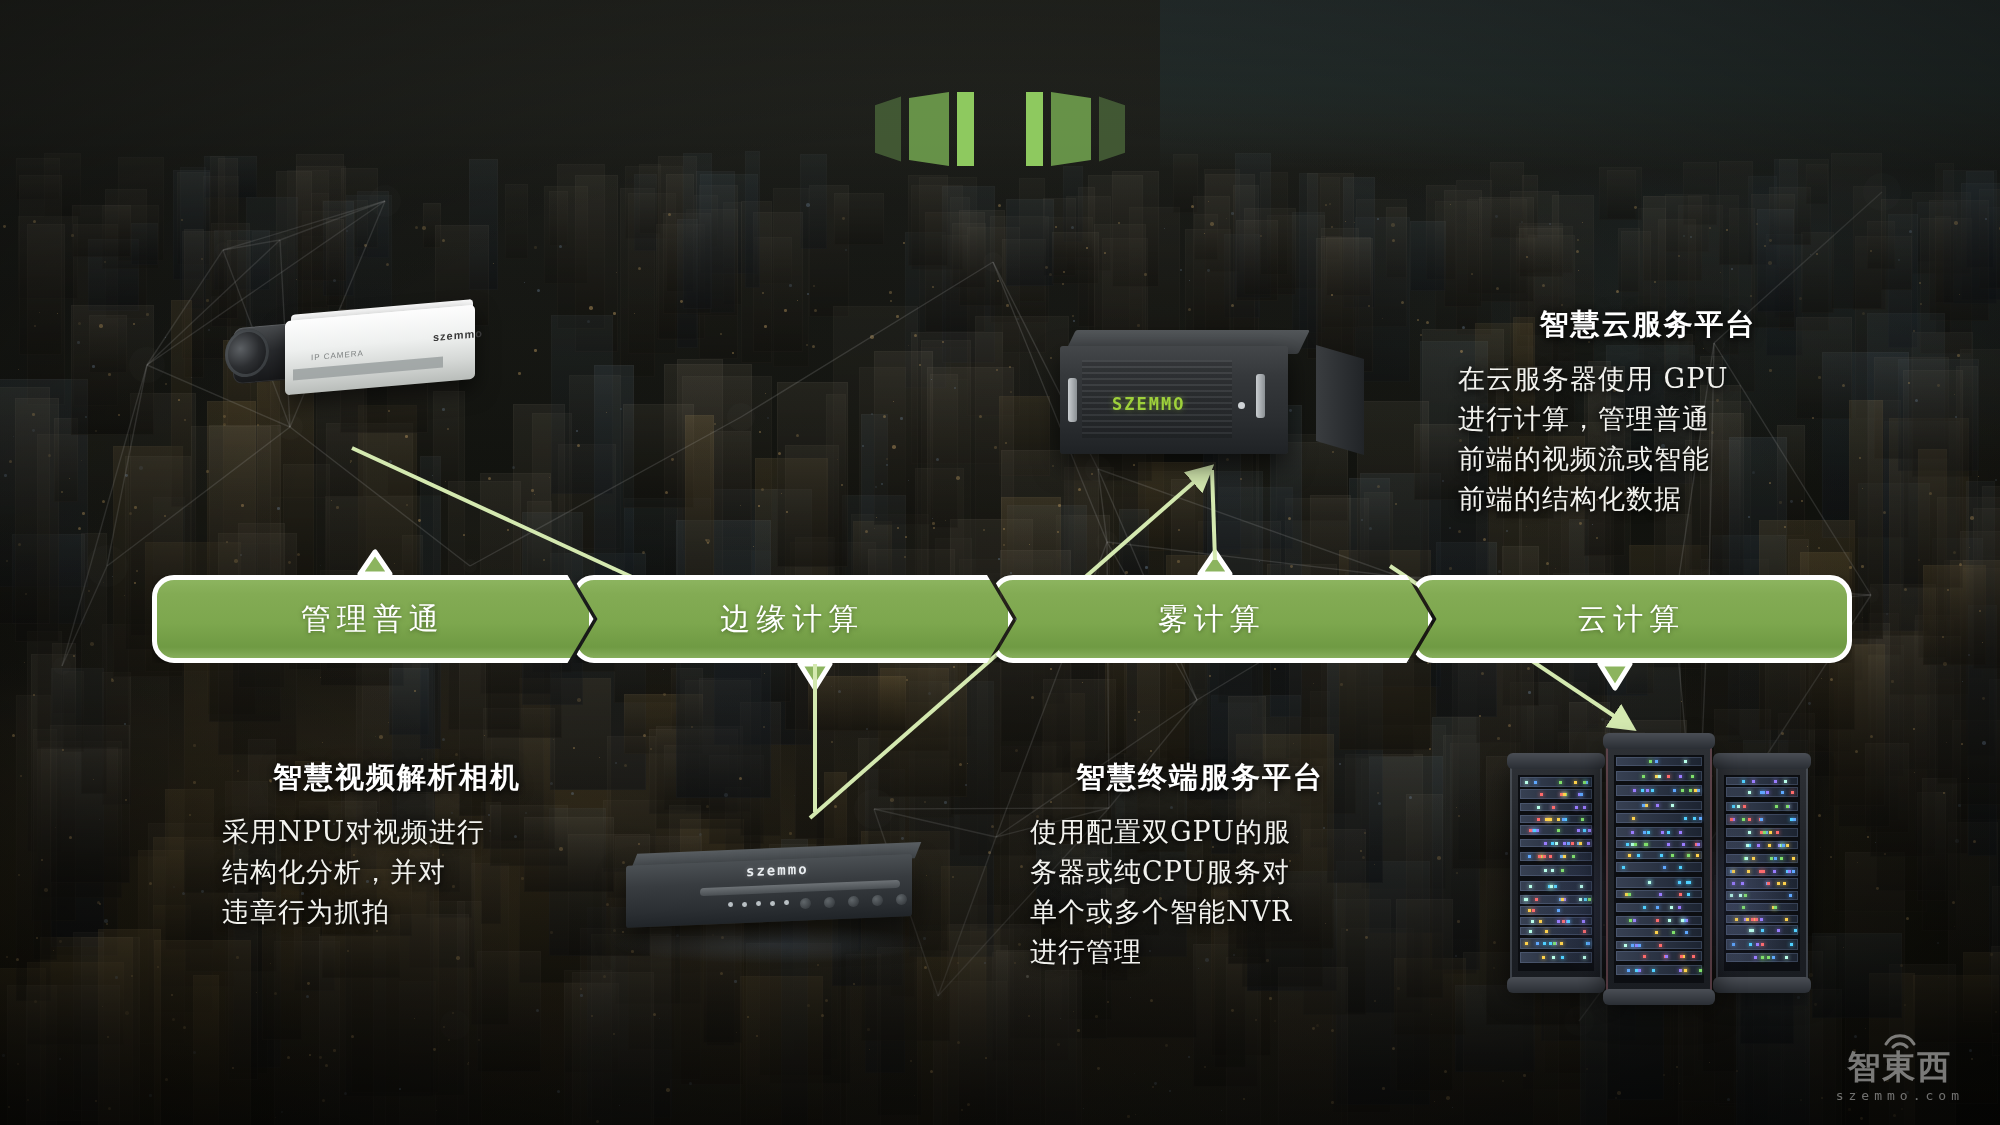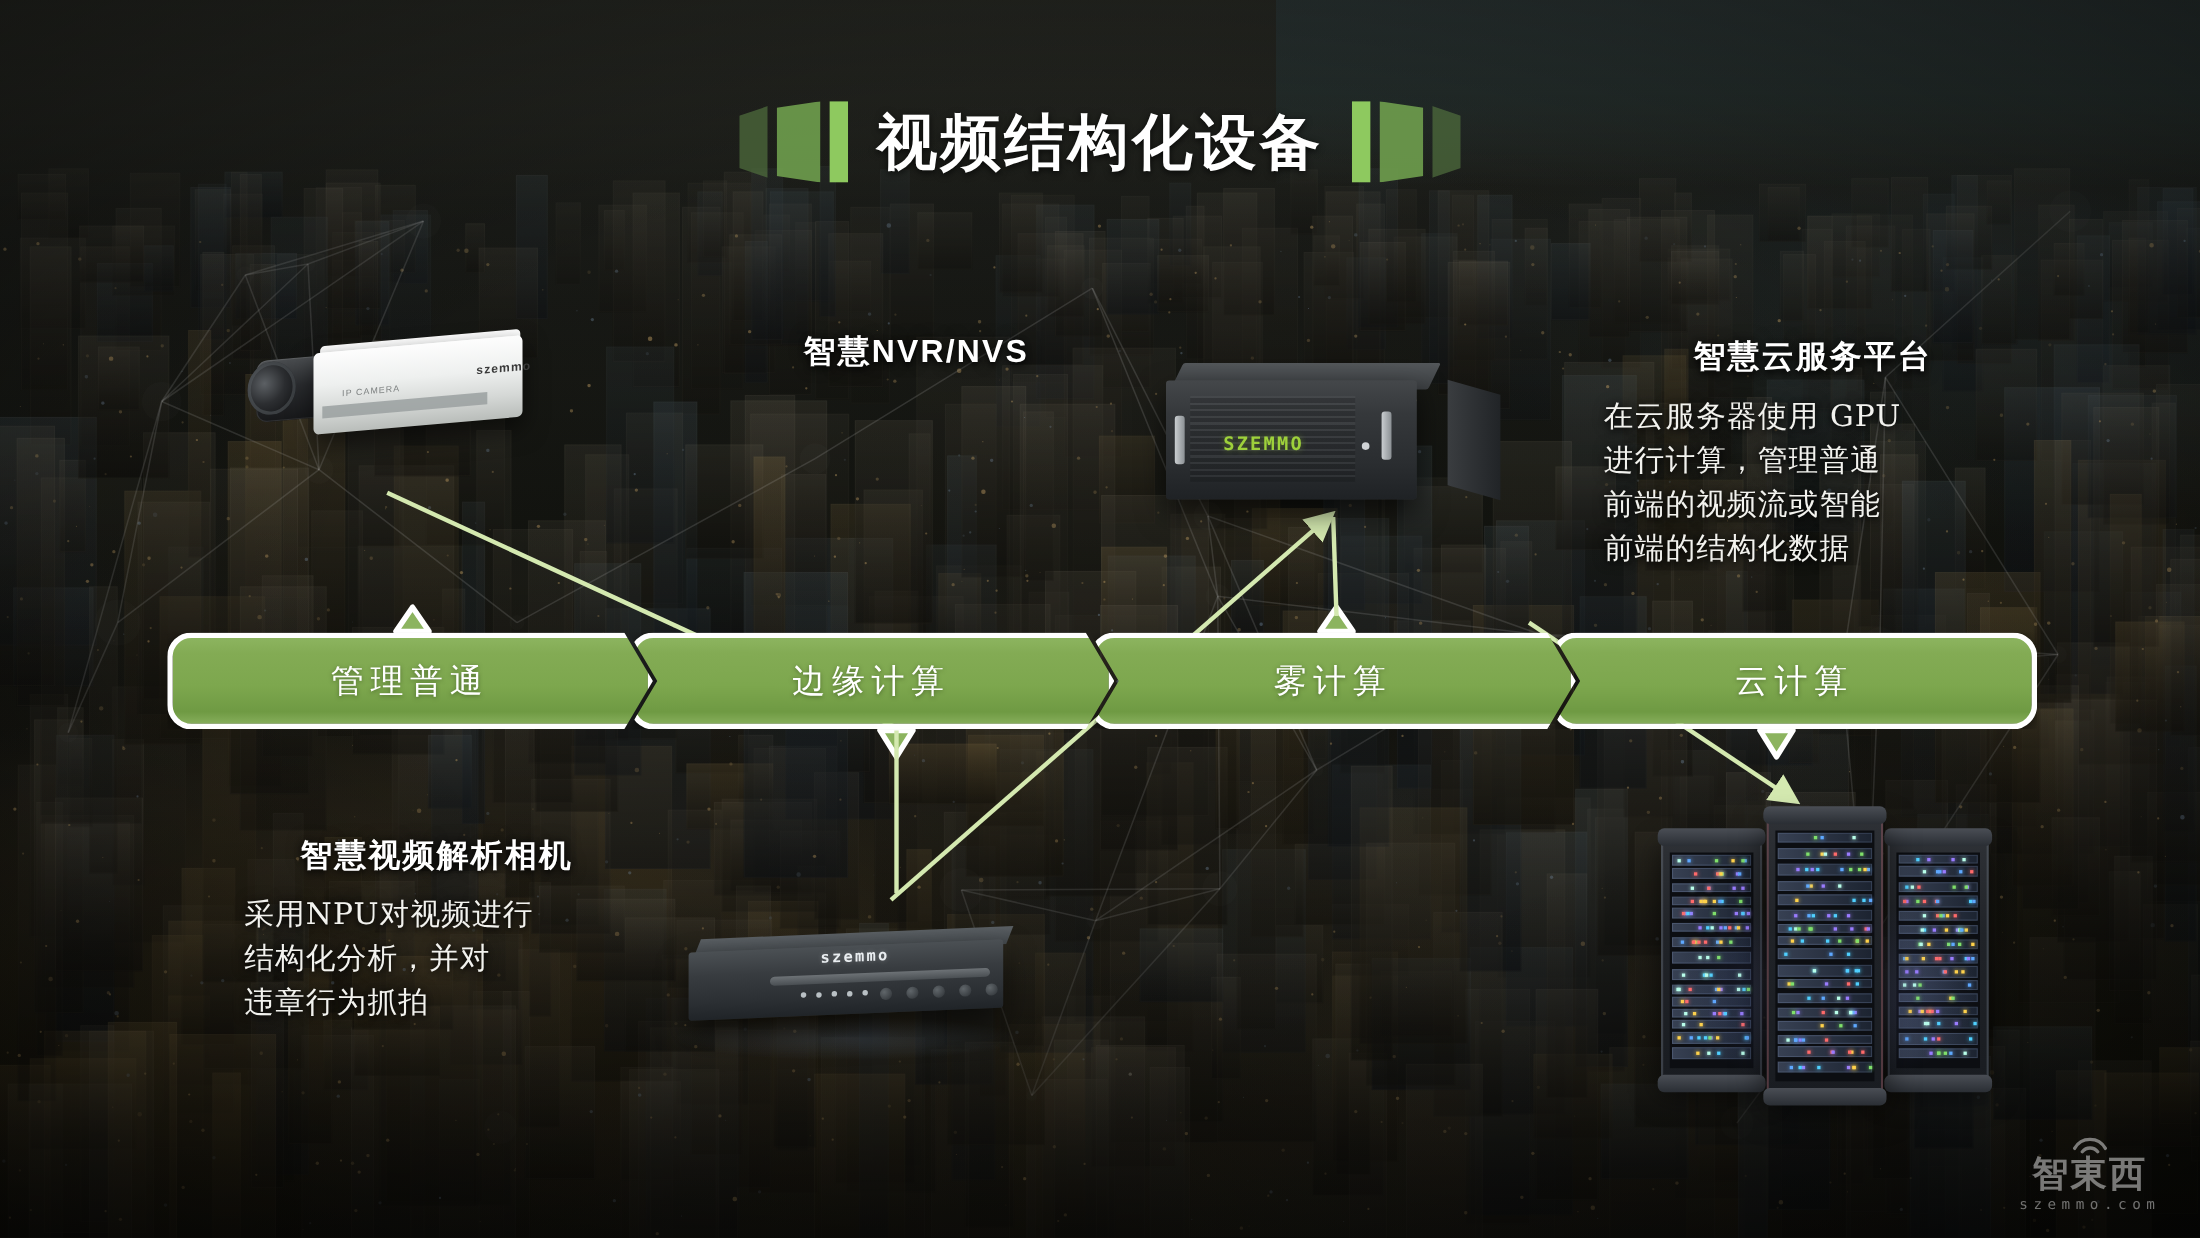--- a/index.html
+++ b/index.html
@@ -1907,21 +1907,20 @@
     </svg>
     <div class="bg-vig"></div>
   </div>
 
   <div class="title-wrap">
     <div class="bars left">
       <span class="bar b1"></span>
       <span class="bar b2"></span>
       <span class="bar b3"></span>
     </div>
-    <div class="slide-title">视频结构化设备</div>
     <div class="bars right">
       <span class="bar b3"></span>
       <span class="bar b2"></span>
       <span class="bar b1"></span>
     </div>
   </div>
 
   <svg class="connectors" width="2000" height="1125">
     <defs>
       <marker id="ah" viewBox="0 0 10 10" refX="8" refY="5" markerWidth="7" markerHeight="7" orient="auto-start-reverse">
@@ -2337,38 +2336,44 @@
           <div class="led" style="left:24px;top:214px;background:#9a7cff;box-shadow:0 0 4px #9a7cff;"></div>
           <div class="led" style="left:21px;top:214px;background:#4fd0ff;box-shadow:0 0 4px #4fd0ff;"></div>
           <div class="led" style="left:13px;top:214px;background:#5ea8ff;box-shadow:0 0 4px #5ea8ff;"></div>
           <div class="led" style="left:70px;top:214px;background:#ffd24a;box-shadow:0 0 4px #ffd24a;"></div>
         </div>
     </div>
     <div class="rack-glow"></div>
   </div>
 
   <div class="callout center" style="left:668px; top:300px; width:330px;">
-    <div class="c-head">智慧NVR/NVS</div>
   </div>
 
   <div class="callout center" style="left:1458px; top:305px; width:380px;">
     <div class="c-head">智慧云服务平台</div>
     <div class="c-body" style="white-space:pre-line;">在云服务器使用 GPU
 进行计算，管理普通
 前端的视频流或智能
 前端的结构化数据</div>
   </div>
 
   <div class="callout center" style="left:222px; top:758px; width:350px;">
     <div class="c-head">智慧视频解析相机</div>
     <div class="c-body" style="white-space:pre-line;">采用NPU对视频进行
 结构化分析，并对
 违章行为抓拍</div>
   </div>
 
+  <div class="callout center" style="left:1030px; top:758px; width:340px;">
+    <div class="c-head">智慧终端服务平台</div>
+    <div class="c-body" style="white-space:pre-line;">使用配置双GPU的服
+务器或纯CPU服务对
+单个或多个智能NVR
+进行管理</div>
+  </div>
 
   <div class="pipeline">
     <div class="stage s1">
       <div class="shape"></div>
       <div class="label">管理普通</div>
     </div>
     <div class="stage s2">
       <div class="shape"></div>
       <div class="label">边缘计算</div>
     </div>

